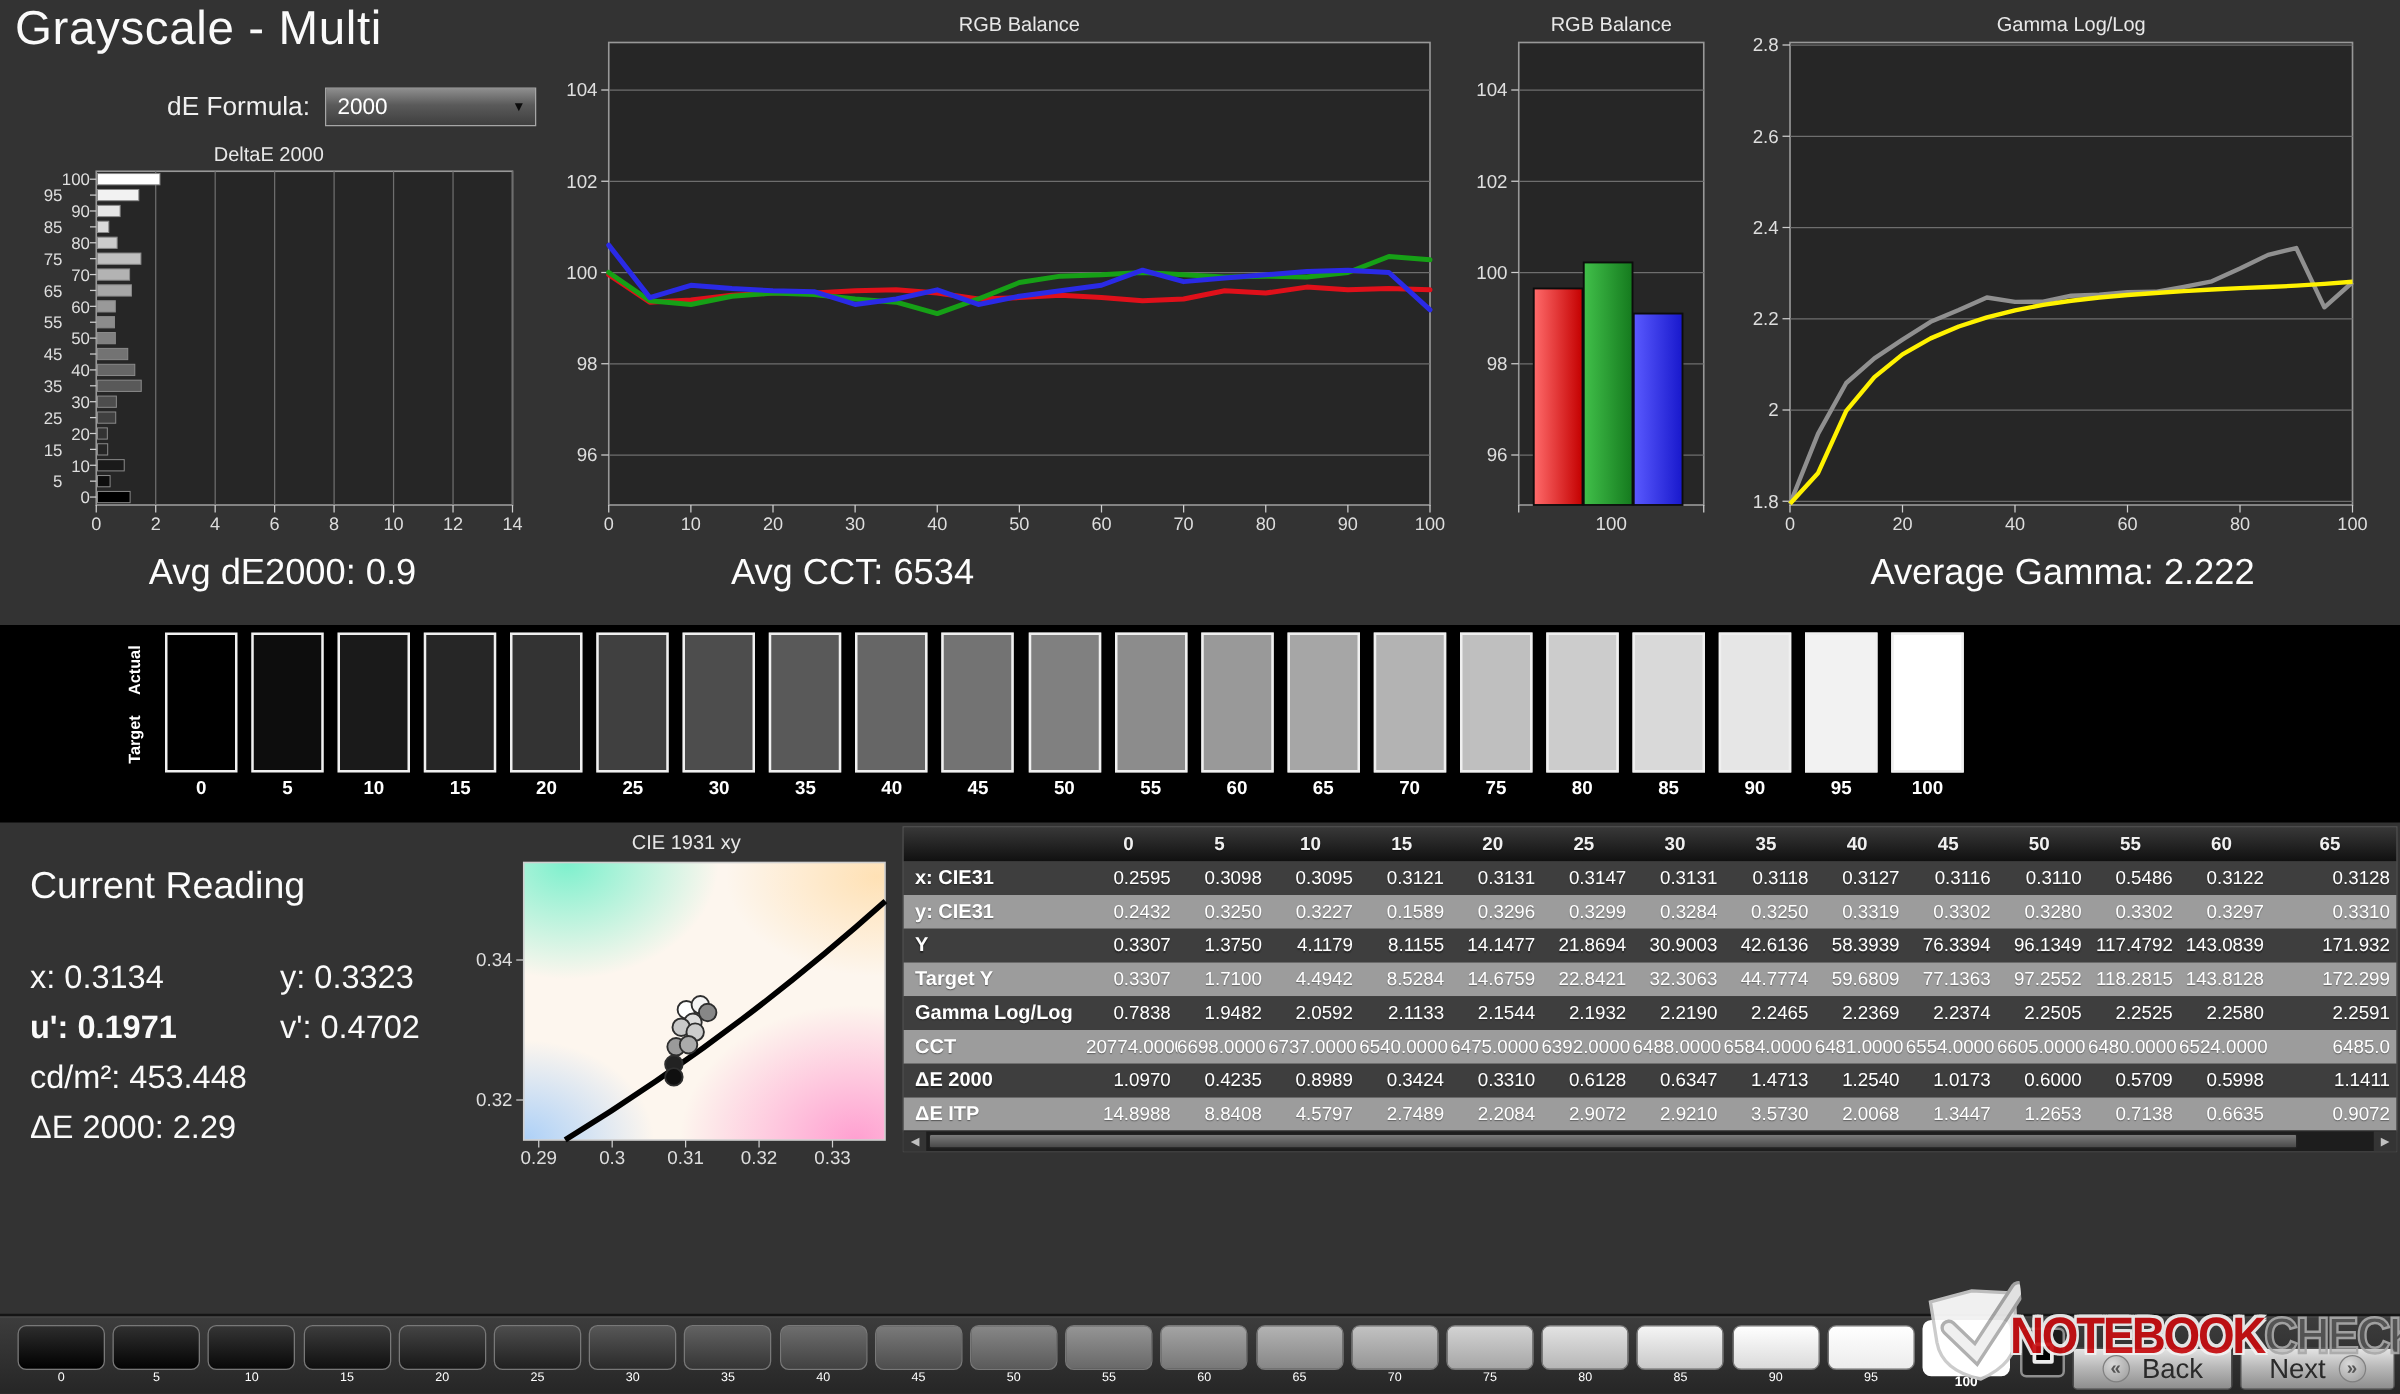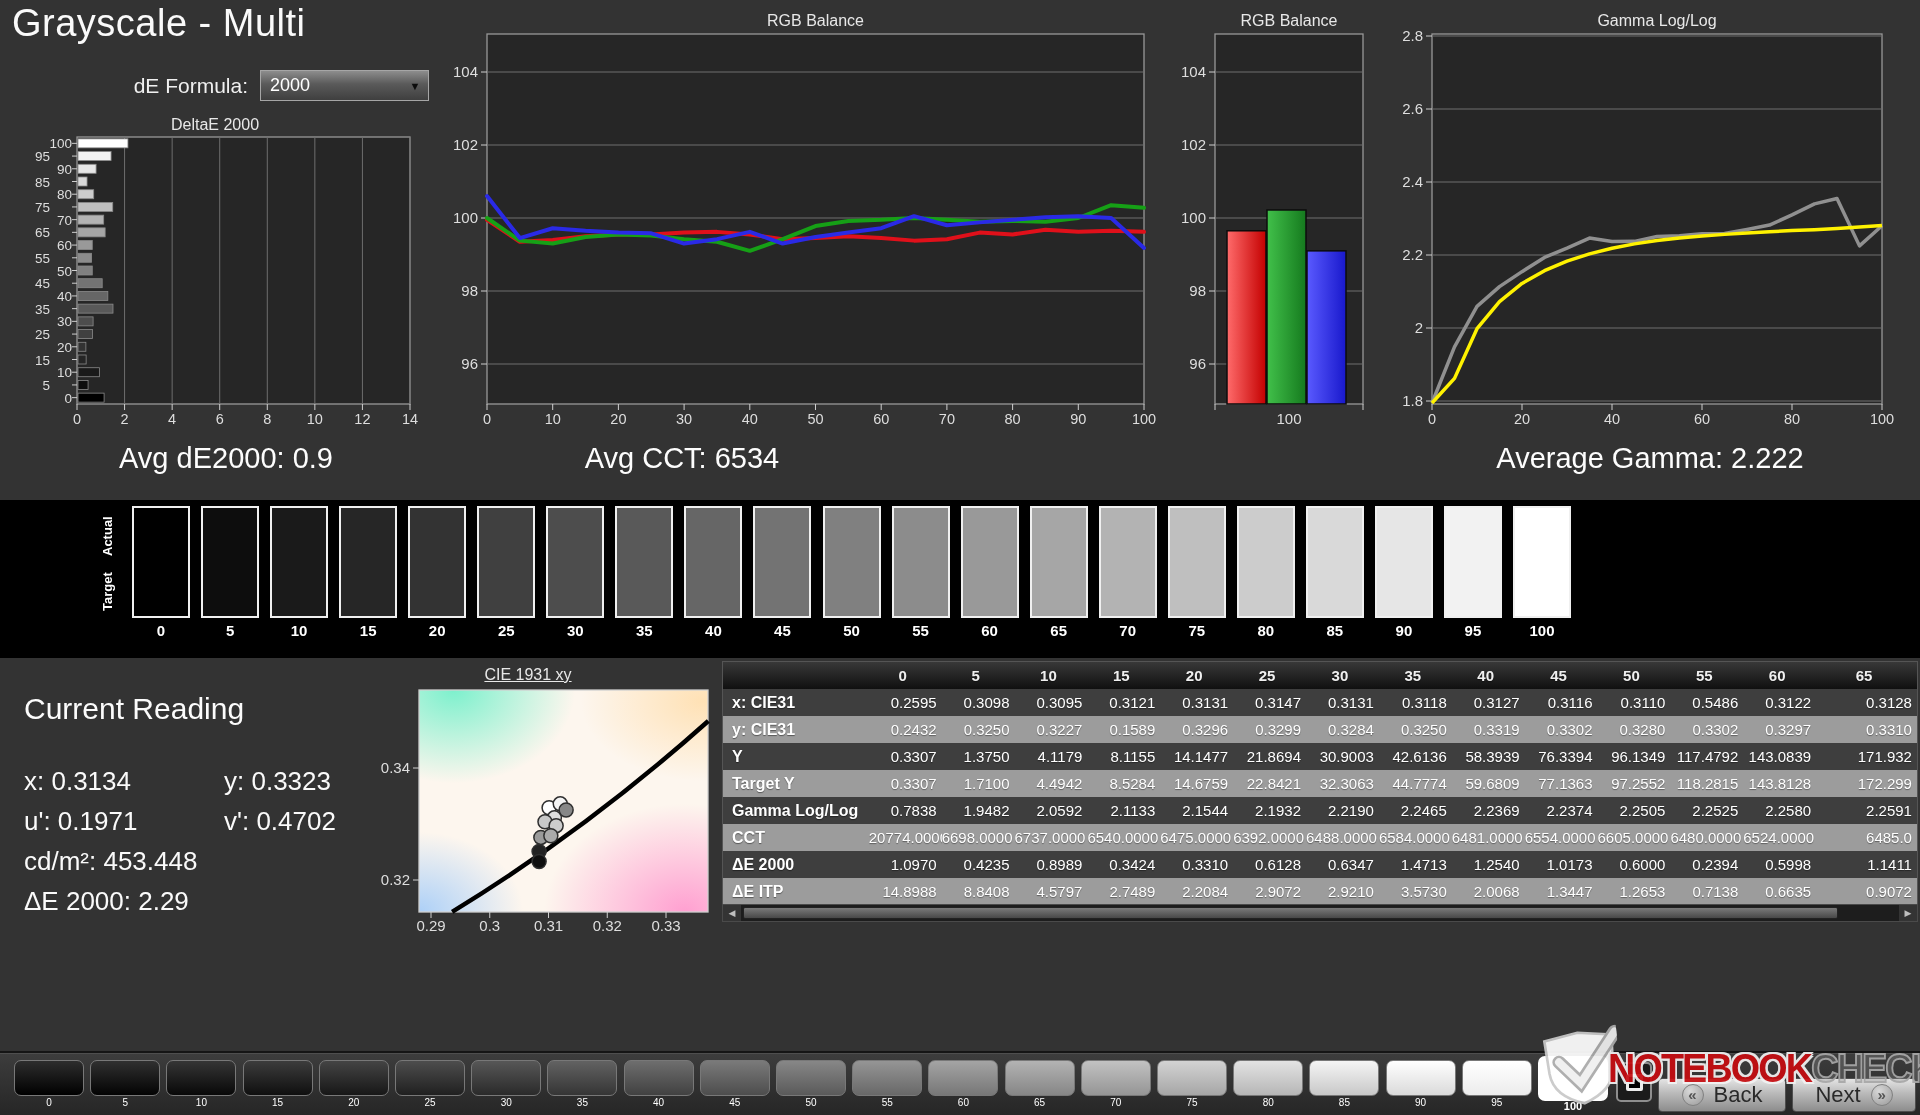--- a/index.html
+++ b/index.html
@@ -327,21 +327,21 @@
   <div class="abs de-label">dE Formula:</div>
   <div class="abs dropdown">
     <span class="val">2000</span>
     <span class="arr">▼</span>
   </div>
 
   <div class="abs chart-title" style="left:65px;top:116px;width:300px;">DeltaE 2000</div>
   <div class="abs chart-title" style="left:487px;top:12px;width:657px;">RGB Balance</div>
   <div class="abs chart-title" style="left:1215px;top:12px;width:148px;">RGB Balance</div>
   <div class="abs chart-title" style="left:1432px;top:12px;width:450px;">Gamma Log/Log</div>
-  <div class="abs chart-title" style="left:398px;top:666px;width:260px;text-decoration:underline;">CIE 1931 xy</div>
+  <div class="abs chart-title" style="left:419px;top:666px;width:260px;">CIE 1931 xy</div>
 
   <div class="abs stat" style="left:226px;">Avg dE2000: 0.9</div>
   <div class="abs stat" style="left:682px;">Avg CCT: 6534</div>
   <div class="abs stat" style="left:1650px;">Average Gamma: 2.222</div>
 
   <div class="abs swatch-strip" id="swatch-strip">
     <div class="abs rot-label" style="top:8px;height:56px;">Actual</div>
     <div class="abs rot-label" style="top:64px;height:56px;">Target</div>
   <div class="abs strip-swatch" style="left: 132px; background: rgb(0, 0, 0);"></div>
       <div class="abs strip-label" style="left: 132px;">0</div>
@@ -383,21 +383,21 @@
       <div class="abs strip-label" style="left: 1374.9px;">90</div>
       <div class="abs strip-swatch" style="left: 1443.95px; background: rgb(242, 242, 242);"></div>
       <div class="abs strip-label" style="left: 1443.95px;">95</div>
       <div class="abs strip-swatch" style="left: 1513px; background: rgb(255, 255, 255);"></div>
       <div class="abs strip-label" style="left: 1513px;">100</div>
     </div>
 
   <div class="abs cr-title">Current Reading</div>
   <div class="abs cr-row" style="left:24px;top:766px;">x: 0.3134</div>
   <div class="abs cr-row" style="left:224px;top:766px;">y: 0.3323</div>
-  <div class="abs cr-row" style="left:24px;top:806px;">u': 0.1971</div>
+  <div class="abs cr-row" style="left:24px;top:806px;font-weight:bold;">u': 0.1971</div>
   <div class="abs cr-row" style="left:224px;top:806px;">v': 0.4702</div>
   <div class="abs cr-row" style="left:24px;top:846px;">cd/m²: 453.448</div>
   <div class="abs cr-row" style="left:24px;top:886px;">ΔE 2000: 2.29</div>
 
   <div class="abs data-table" id="data-table">
       <div class="t-row t-head">
         <div class="t-label"></div>
         <div class="t-cell" style="text-align: center;">0</div>
         <div class="t-cell" style="text-align: center;">5</div>
         <div class="t-cell" style="text-align: center;">10</div>
@@ -521,21 +521,21 @@
         <div class="t-cell">0.4235</div>
         <div class="t-cell">0.8989</div>
         <div class="t-cell">0.3424</div>
         <div class="t-cell">0.3310</div>
         <div class="t-cell">0.6128</div>
         <div class="t-cell">0.6347</div>
         <div class="t-cell">1.4713</div>
         <div class="t-cell">1.2540</div>
         <div class="t-cell">1.0173</div>
         <div class="t-cell">0.6000</div>
-        <div class="t-cell">0.2394</div>
+        <div class="t-cell">0.5709</div>
         <div class="t-cell">0.5998</div>
         <div class="t-cell last">1.1411</div>
       </div>
       <div class="t-row row-light">
         <div class="t-label">ΔE ITP</div>
         <div class="t-cell">14.8988</div>
         <div class="t-cell">8.8408</div>
         <div class="t-cell">4.5797</div>
         <div class="t-cell">2.7489</div>
         <div class="t-cell">2.2084</div>

